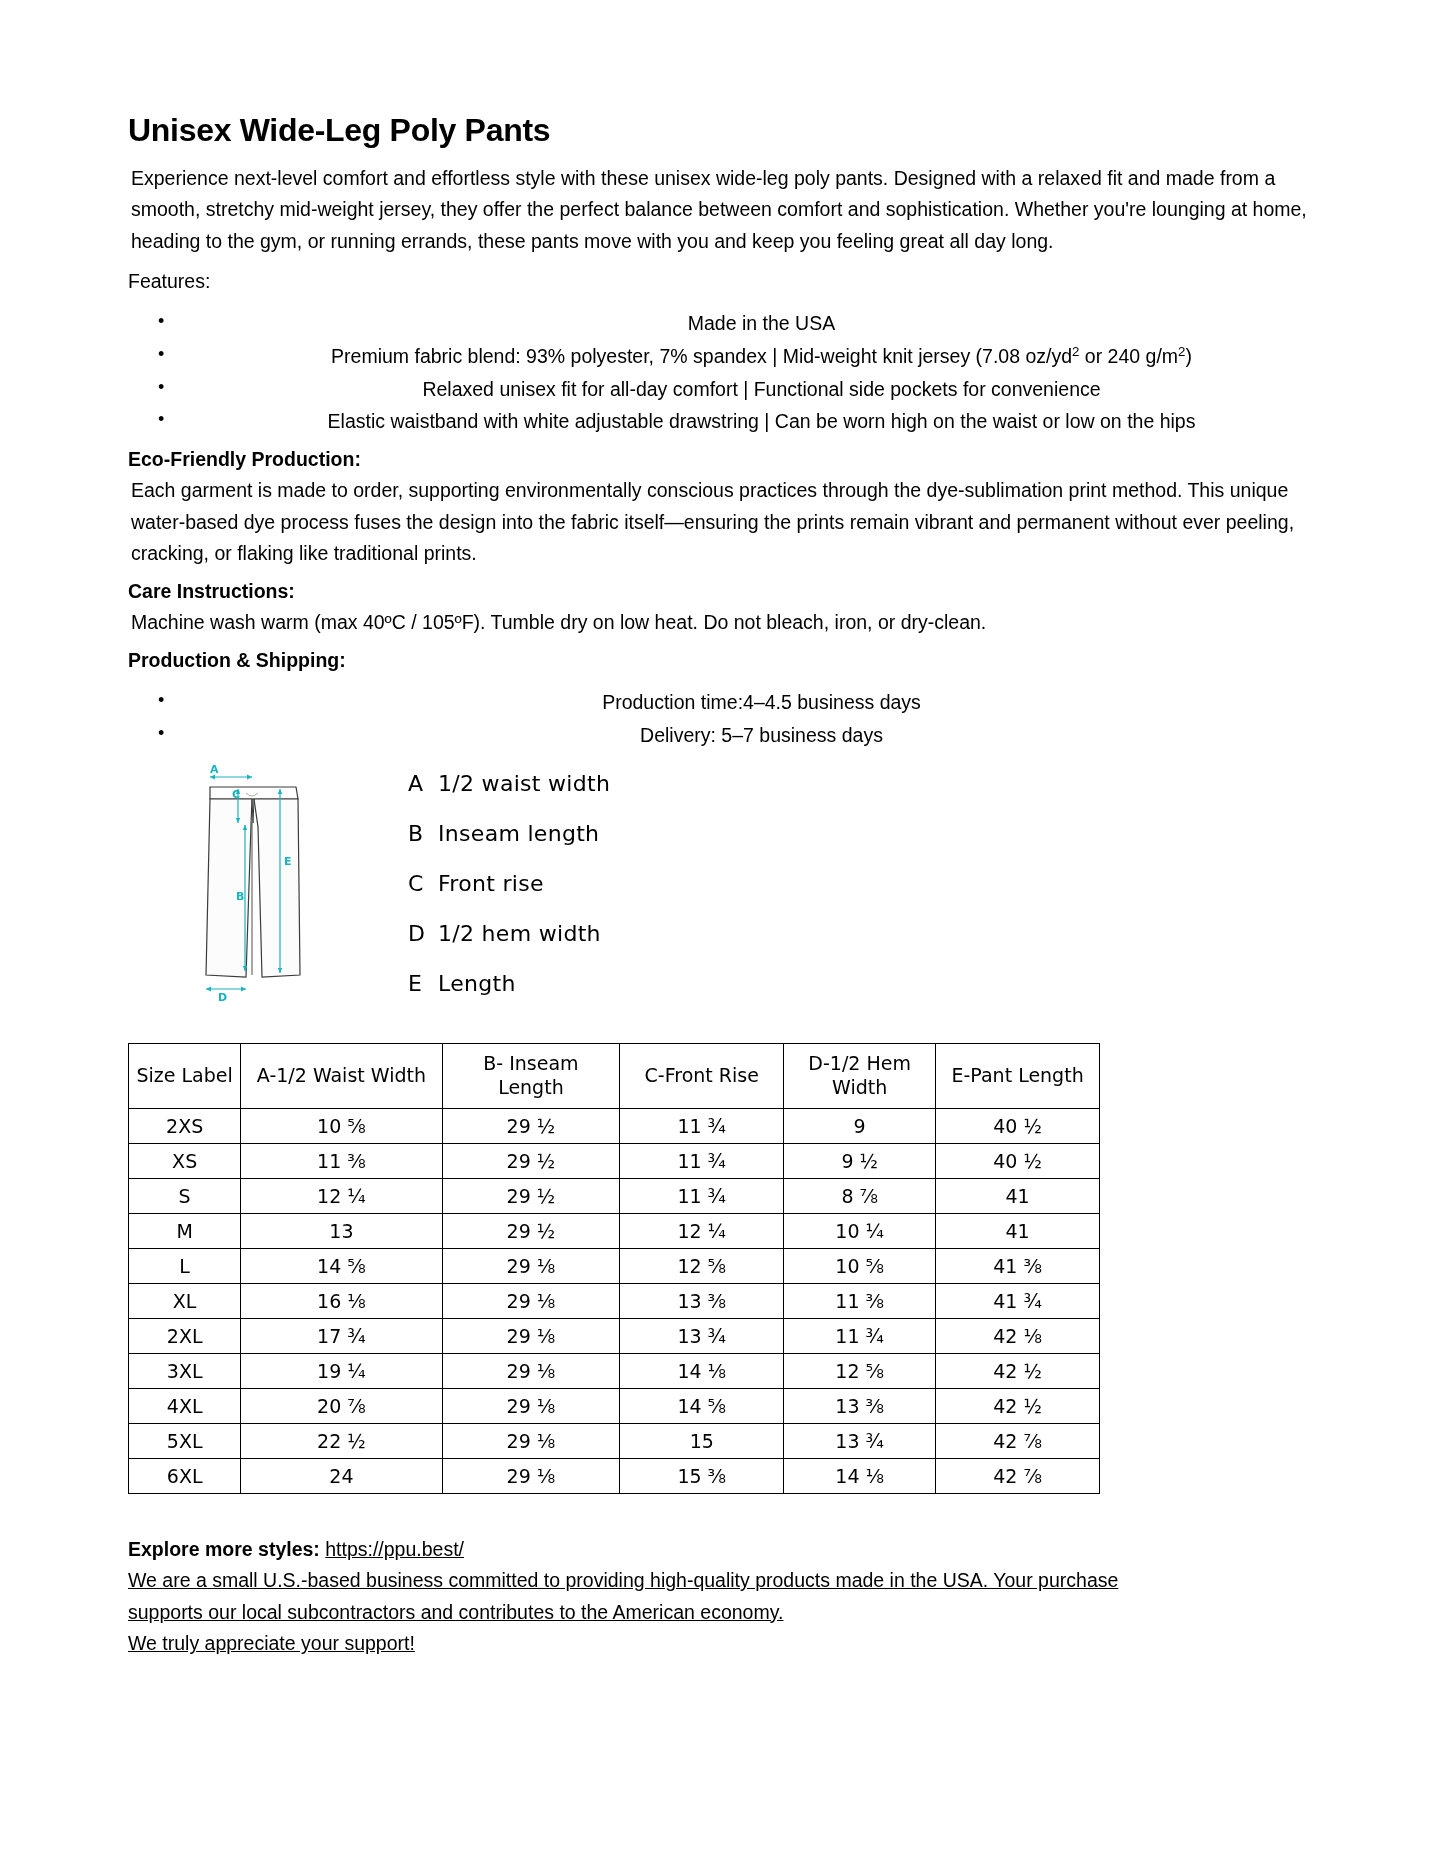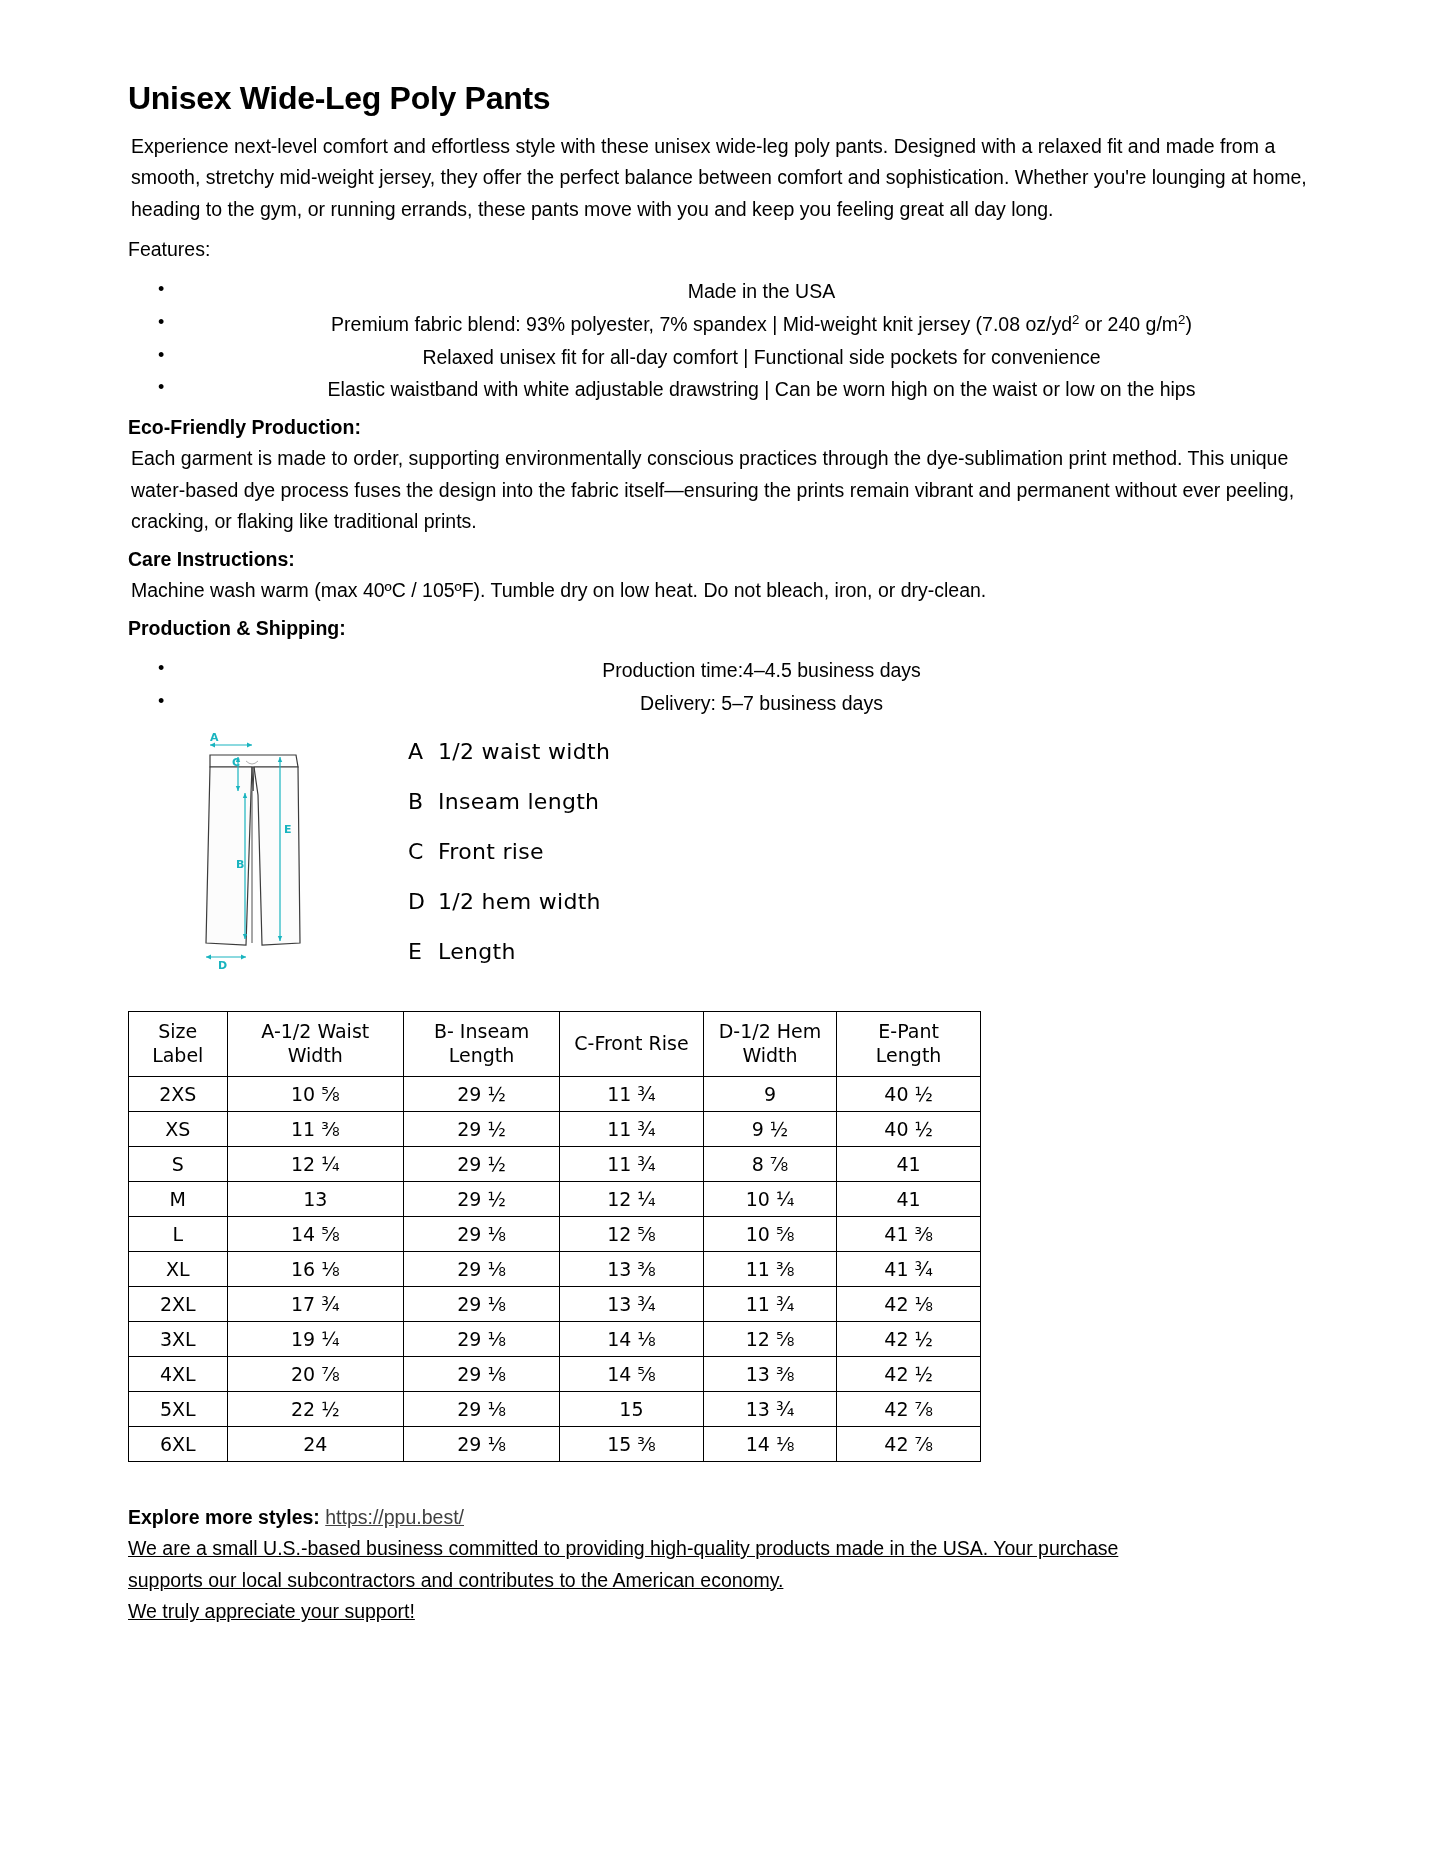--- a/index.html
+++ b/index.html
@@ -10,21 +10,21 @@
     background: #ffffff;
     font-family: "Liberation Sans", sans-serif;
     color: #000000;
     position: relative;
   }
   .page {
     position: absolute;
     left: 0; top: 0;
     width: 1445px;
     height: 1870px;
-    padding: 72px 128px 0 128px;
+    padding: 104px 128px 0 128px;
     border-radius: 18px;
   }
   h1.title {
     font-size: 32px;
     font-weight: bold;
     letter-spacing: -0.3px;
     margin: 8px 0 14px 0;
     line-height: 1.15;
   }
   p.body, .body {
@@ -82,21 +82,21 @@
     margin-bottom: 25px;
     letter-spacing: 0.3px;
   }
   .legend-letter { width: 30px; flex: none; }
 
   
   table.sizes {
     border-collapse: collapse;
     margin-top: 22px;
     margin-left: 0;
-    width: 853px;
+    width: 972px;
     font-family: "DejaVu Sans", sans-serif;
   }
   table.sizes th, table.sizes td {
     border: 1.5px solid #000;
     text-align: center;
     font-weight: normal;
     font-size: 19px;
     padding: 3px 4px;
   }
   table.sizes thead th {
@@ -113,21 +113,21 @@
   table.sizes col.c4 { width: 130px; }
   table.sizes col.c5 { width: 140px; }
 
   .footer { margin-top: 40px; }
   .footer .explore {
     font-size: 19.5px;
     line-height: 1.6;
   }
   .footer .explore b { font-weight: bold; }
   .footer a {
-    color: #404040;
+    color: #000000;
   }
   .footer p { font-size: 19.5px; line-height: 1.62; margin: 0; text-decoration: underline; }
   .tealtext { fill: #19b4bf; font-size: 11px; font-family: "DejaVu Sans", sans-serif; font-weight: bold; }
 </style>
 </head>
 <body>
 
 <div class="page">
 
   <h1 class="title">Unisex Wide-Leg Poly Pants</h1>

